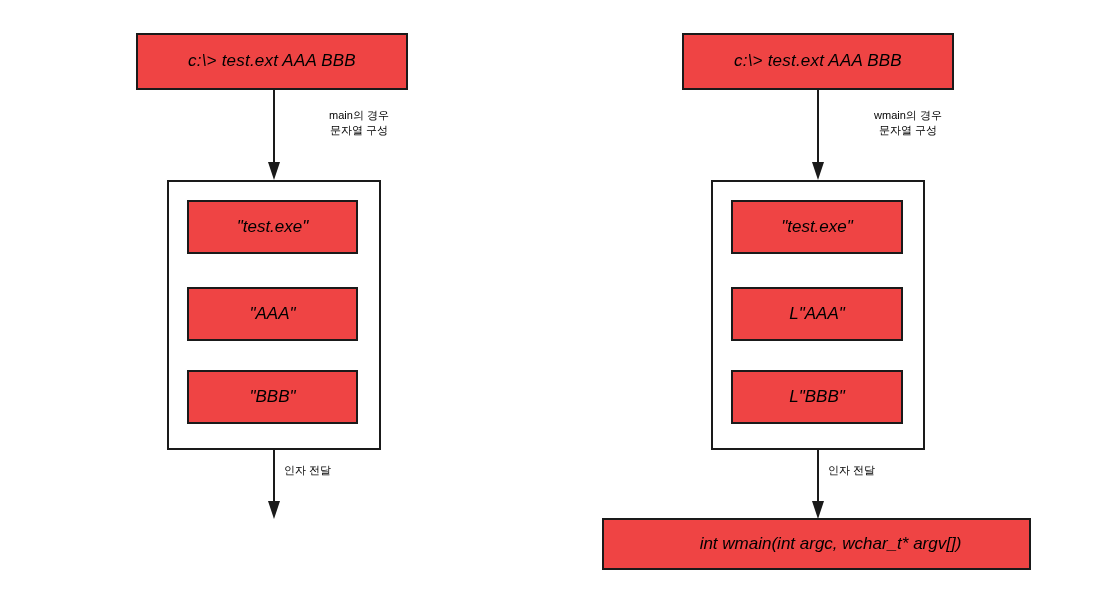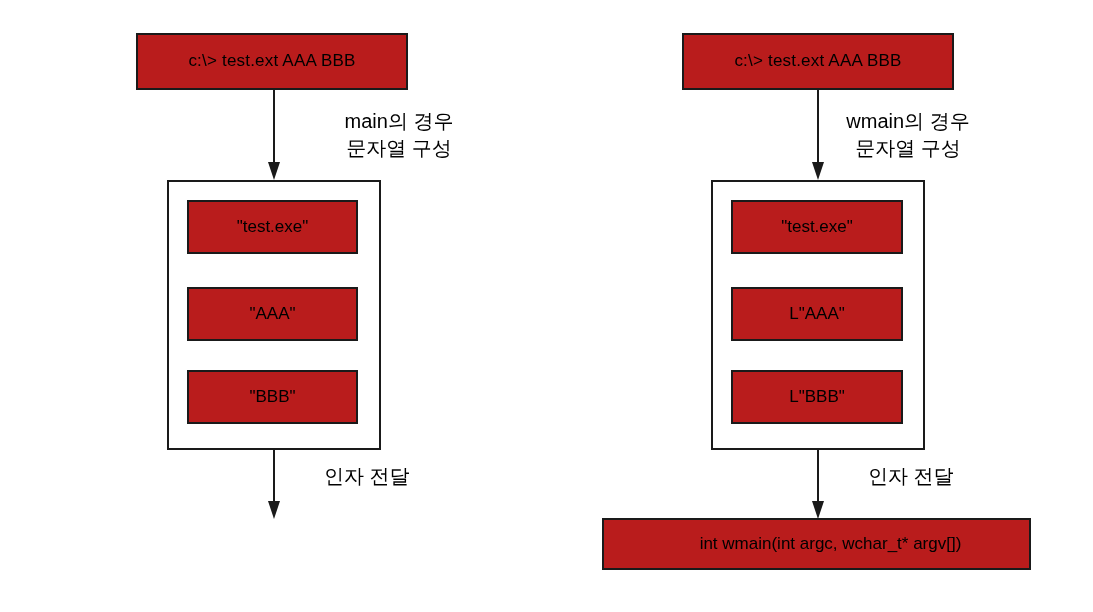--- a/index.html
+++ b/index.html
@@ -15,44 +15,44 @@
     position: relative;
     width: 1093px;
     height: 612px;
     background: #ffffff;
     overflow: hidden;
   }
   .box {
     position: absolute;
     box-sizing: border-box;
     border: 2px solid #1a1a1a;
-    background: #b91c1c;
+    background: #ef4444;
     display: flex;
     align-items: center;
     justify-content: center;
     text-align: center;
     font-size: 17px;
     line-height: 1.2;
     color: #000000;
     white-space: nowrap;
+    font-style: italic;
   }
   .container-box {
     position: absolute;
     box-sizing: border-box;
     border: 2px solid #1a1a1a;
     background: #ffffff;
   }
   .arrow-label {
     position: absolute;
-    font-size: 20px;
+    font-size: 11px;
     line-height: 1.35;
     color: #000000;
     text-align: center;
     white-space: pre-line;
-    margin-left: 40px;
   }
   .arrow-svg {
     position: absolute;
     overflow: visible;
   }
   .cmd-text {
     letter-spacing: 0.2px;
   }
 </style>
 </head>
@@ -86,21 +86,21 @@
   <div class="arrow-label" style="left:284px; top:463px; width:130px; text-align:left;">인자 전달</div>
 
 
   <div class="box cmd-text" style="left:682px; top:33px; width:272px; height:57px;">c:\&gt; test.ext AAA BBB</div>
 
   <svg class="arrow-svg" style="left:808px; top:90px; width:24px; height:91px;" viewBox="0 0 24 91">
     <line x1="10" y1="0" x2="10" y2="78" stroke="#1a1a1a" stroke-width="2"></line>
     <polygon points="10,90 4,72 16,72" fill="#1a1a1a"></polygon>
   </svg>
 
-  <div class="arrow-label" style="left:788px; top:108px; width:160px;">wmain의 경우
+  <div class="arrow-label" style="left:828px; top:108px; width:160px;">wmain의 경우
 문자열 구성</div>
 
   <div class="container-box" style="left:711px; top:180px; width:214px; height:270px;"></div>
 
   <div class="box" style="left:731px; top:200px; width:172px; height:54px;">"test.exe"</div>
 
   <div class="box" style="left:731px; top:287px; width:172px; height:54px;">L"AAA"</div>
 
   <div class="box" style="left:731px; top:370px; width:172px; height:54px;">L"BBB"</div>
 

